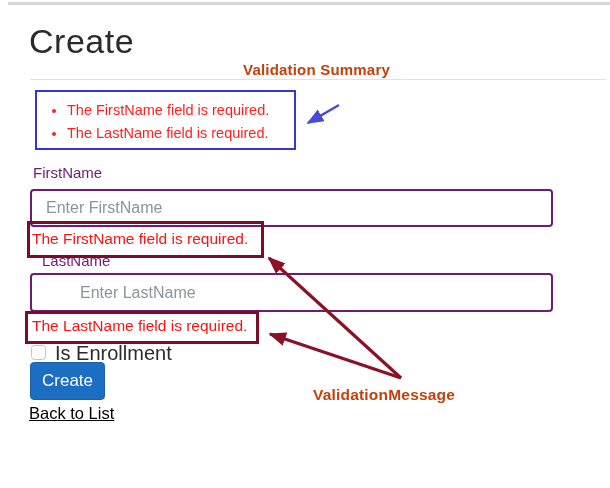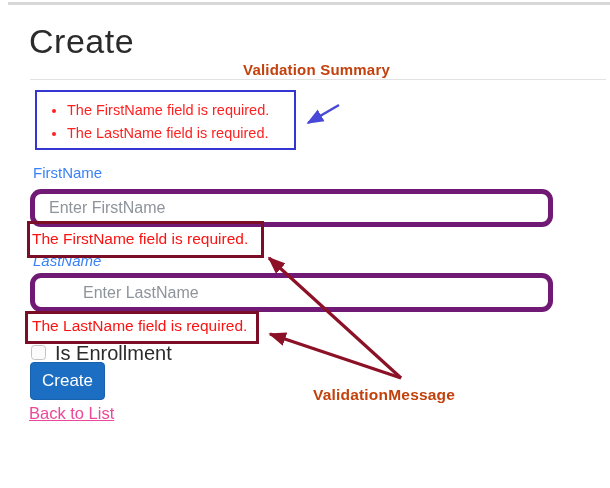--- a/index.html
+++ b/index.html
@@ -34,27 +34,27 @@
     border: 2px solid #3535d2; background: #ffffff;
   }
   .summary-box ul {
     margin: 7px 0 0 0; padding-left: 30px;
     list-style: disc;
   }
   .summary-box li {
     color: #ff2121; font-size: 14.5px; line-height: 23px;
   }
 
-  .field-label { color: #3b82f6; font-size: 15px; }
+  .field-label { color: #701a75; font-size: 15px; }
   .label-first { left: 33px; top: 164px; }
-  .label-last  { left: 33px; top: 252px; font-style: italic; }
+  .label-last  { left: 42px; top: 252px; }
 
   .text-input {
     left: 30px; width: 523px; height: 38px;
-    border: 5px solid #701a75; border-radius: 11px;
+    border: 2px solid #701a75; border-radius: 4px;
     padding: 0 0 0 14px; font-size: 16px; color: #333;
     outline: none; background: #ffffff;
     font-family: "Liberation Sans", "DejaVu Sans", sans-serif;
   }
   .text-input::placeholder { color: #8d949b; opacity: 1; }
   .input-first { top: 189px; }
   .input-last  { top: 273px; height: 39px; padding-left: 48px; }
 
   .annot-box {
     border: 3px solid #7c0d26; background: transparent;
@@ -77,21 +77,21 @@
 
   .create-button {
     left: 30px; top: 362px; width: 75px; height: 38px;
     background: #1b6ec2; border: 1px solid #1861ac; border-radius: 4px;
     color: #ffffff; font-size: 17px; cursor: pointer;
     font-family: "Liberation Sans", "DejaVu Sans", sans-serif;
   }
 
   .back-link {
     left: 29px; top: 404px;
-    color: #ec4899; font-size: 16.5px; text-decoration: underline;
+    color: #000000; font-size: 16.5px; text-decoration: underline;
     cursor: pointer;
   }
 
   .overlay-svg {
     left: 0; top: 0; width: 610px; height: 488px;
     pointer-events: none; z-index: 10;
   }
 </style>
 </head>
 <body>

